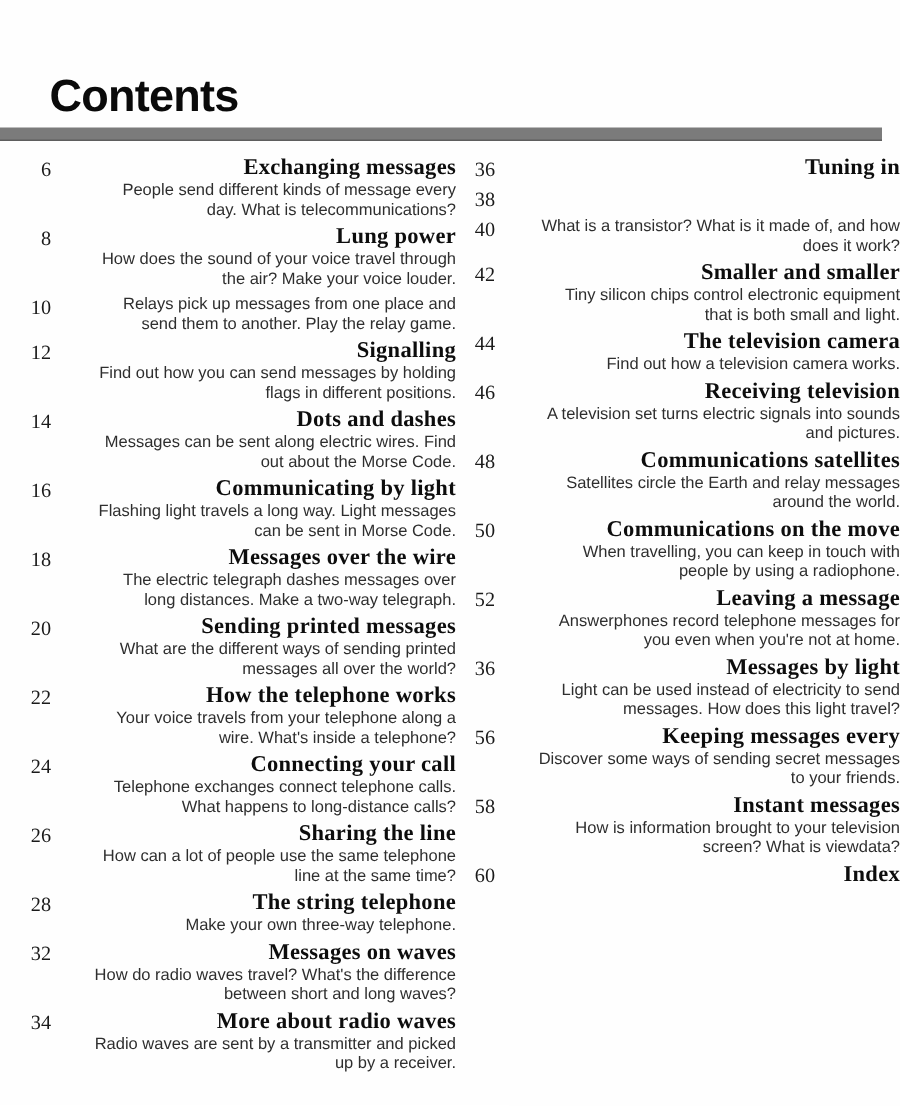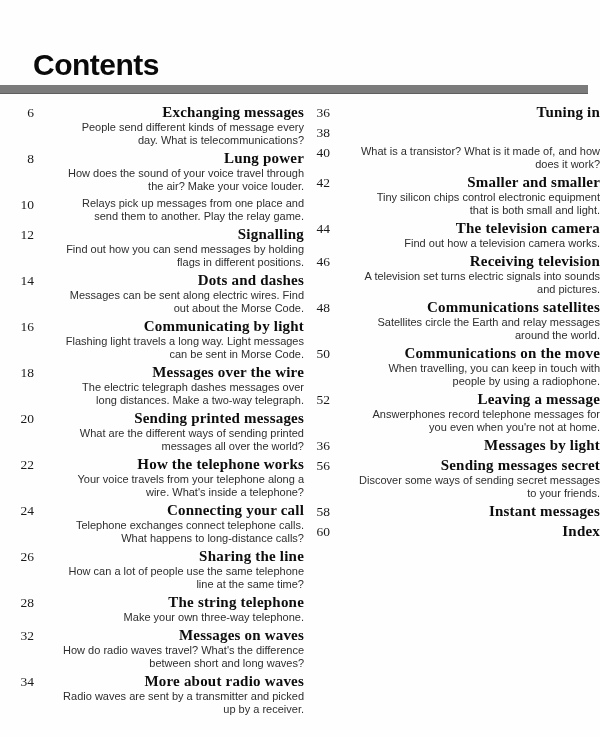--- a/index.html
+++ b/index.html
@@ -265,35 +265,37 @@
     <div class="body">
       <div class="title">Leaving a message</div>
       <div class="desc">Answerphones record telephone messages for you even when you're not at home.</div>
     </div>
   </div>
 
   <div class="entry">
     <div class="num">36</div>
     <div class="body">
       <div class="title">Messages by light</div>
+      <div class="desc">Light can be used instead of electricity to send messages. How does this light travel?</div>
     </div>
   </div>
 
   <div class="entry">
     <div class="num">56</div>
     <div class="body">
-      <div class="title">Sending messages secret</div>
+      <div class="title">Keeping messages every</div>
       <div class="desc">Discover some ways of sending secret messages to your friends.</div>
     </div>
   </div>
 
   <div class="entry">
     <div class="num">58</div>
     <div class="body">
       <div class="title">Instant messages</div>
+      <div class="desc">How is information brought to your television screen? What is viewdata?</div>
     </div>
   </div>
 
   <div class="entry">
     <div class="num">60</div>
     <div class="body">
       <div class="title">Index</div>
 
     </div>
   </div>

